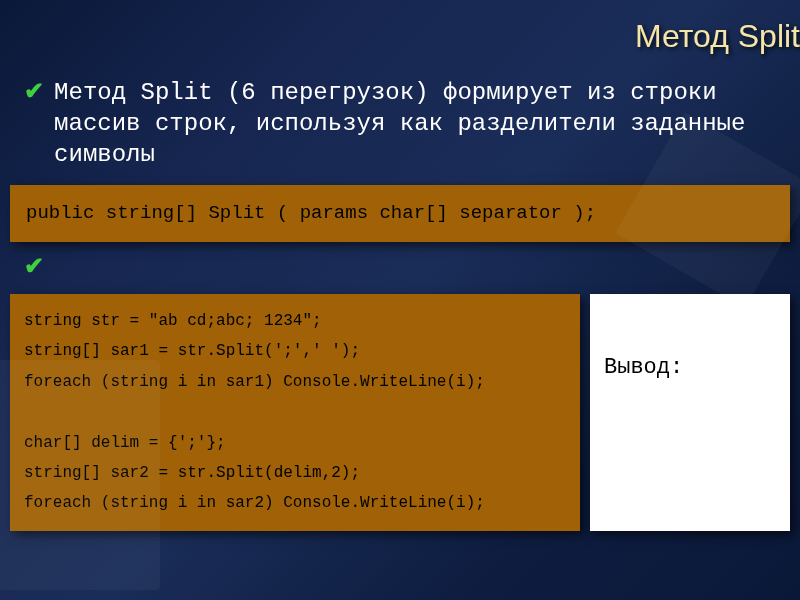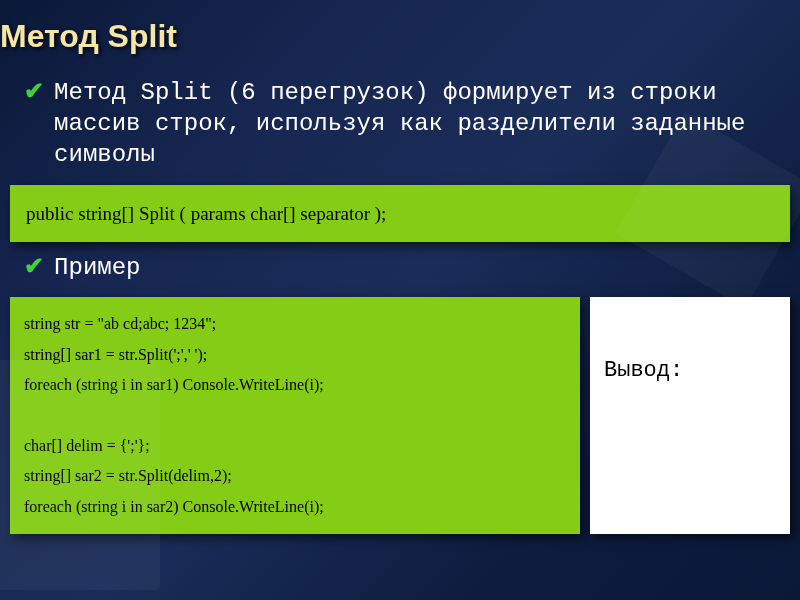--- a/index.html
+++ b/index.html
@@ -10,45 +10,45 @@
     color: #fff;
     position: relative;
     overflow: hidden;
   }
   .bg-accent {
     position: absolute;
     background: rgba(255,255,255,0.04);
     border-radius: 4px;
   }
   .title {
-    text-align: left;
+    text-align: right;
     font-size: 32px;
-    font-weight: bold;
+    font-weight: normal;
     color: #f5e6a8;
     text-shadow: 2px 2px 4px rgba(0,0,0,0.8);
     padding-top: 18px;
     padding-bottom: 18px;
   }
   .bullet-row {
     display: flex;
     align-items: flex-start;
     padding: 4px 20px 8px 24px;
     font-size: 24px;
   }
   .check {
     color: #3fd03f;
     margin-right: 10px;
     font-weight: bold;
     flex-shrink: 0;
   }
   .bullet-text { line-height: 1.3; font-family: Liberation Mono, monospace; }
   .code-box {
-    background: #84cc16;
+    background: #a16207;
     color: #000;
-    font-family: Liberation Serif, serif;
+    font-family: Liberation Mono, monospace;
     font-size: 19px;
     padding: 14px 16px;
     margin: 6px 10px;
     box-shadow: 4px 4px 10px rgba(0,0,0,0.6);
     line-height: 1.55;
     white-space: pre;
   }
   .code-box.small { font-size: 18px; }
   .bottom-row {
     display: flex;
@@ -80,21 +80,20 @@
 
 <div class="bullet-row">
   <span class="check">✔</span>
   <span class="bullet-text">Метод  Split  (6 перегрузок)  формирует из строки массив строк, используя как разделители заданные символы</span>
 </div>
 
 <div class="code-box">public string[] Split ( params char[] separator );</div>
 
 <div class="bullet-row">
   <span class="check">✔</span>
-  <span class="bullet-text">Пример</span>
 </div>
 
 <div class="bottom-row">
   <div class="code-box small">string str = "ab cd;abc; 1234";
 string[] sar1 = str.Split(';',' ');
 foreach (string i in sar1) Console.WriteLine(i);
 
 char[] delim = {';'};
 string[] sar2 = str.Split(delim,2);
 foreach (string i in sar2) Console.WriteLine(i);</div>

